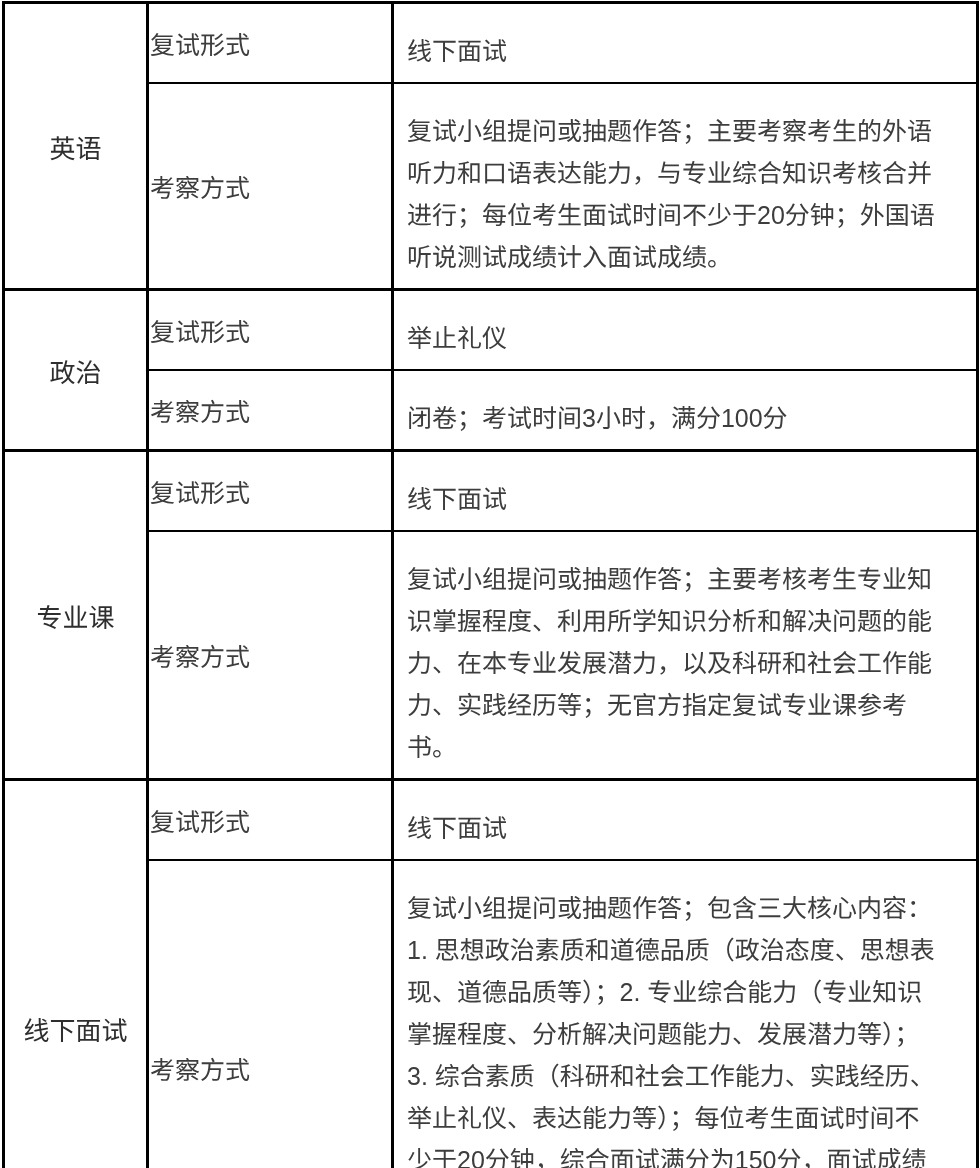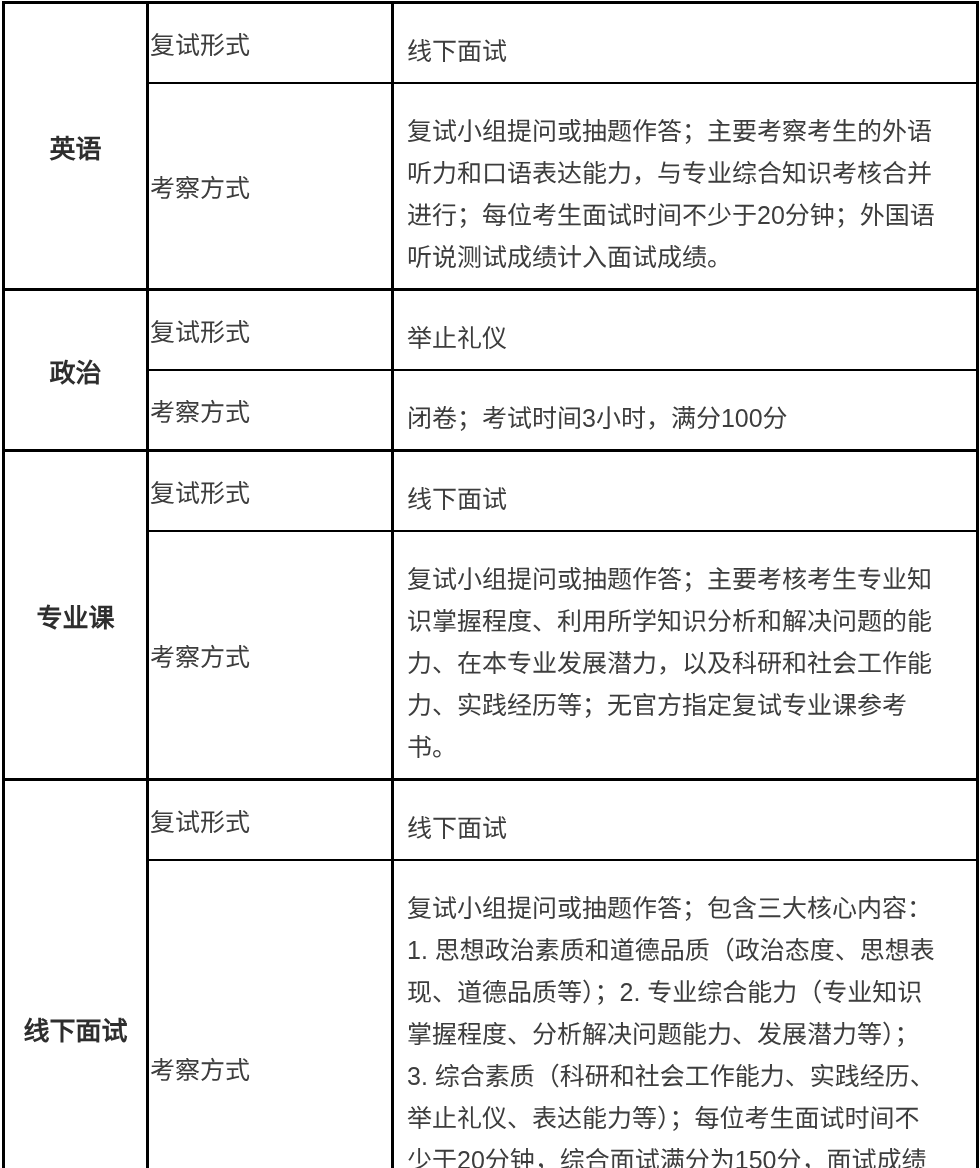--- a/index.html
+++ b/index.html
@@ -31,21 +31,21 @@
     border-left-width: 3px;
     border-right-width: 3px;
     vertical-align: middle;
     box-sizing: border-box;
     font-size: 25px;
   }
   
   tbody + tbody tr:first-child td { border-top-width: 3px; }
 
   td.subject {
-    font-weight: 700;
+    font-weight: 400;
     text-align: center;
     color: #2e2e2e;
     font-size: 26px;
   }
   td.rowlabel {
   }
   td.value {
     text-align: left;
     padding: 26px 8px 10px 13px;
     line-height: 42px;

